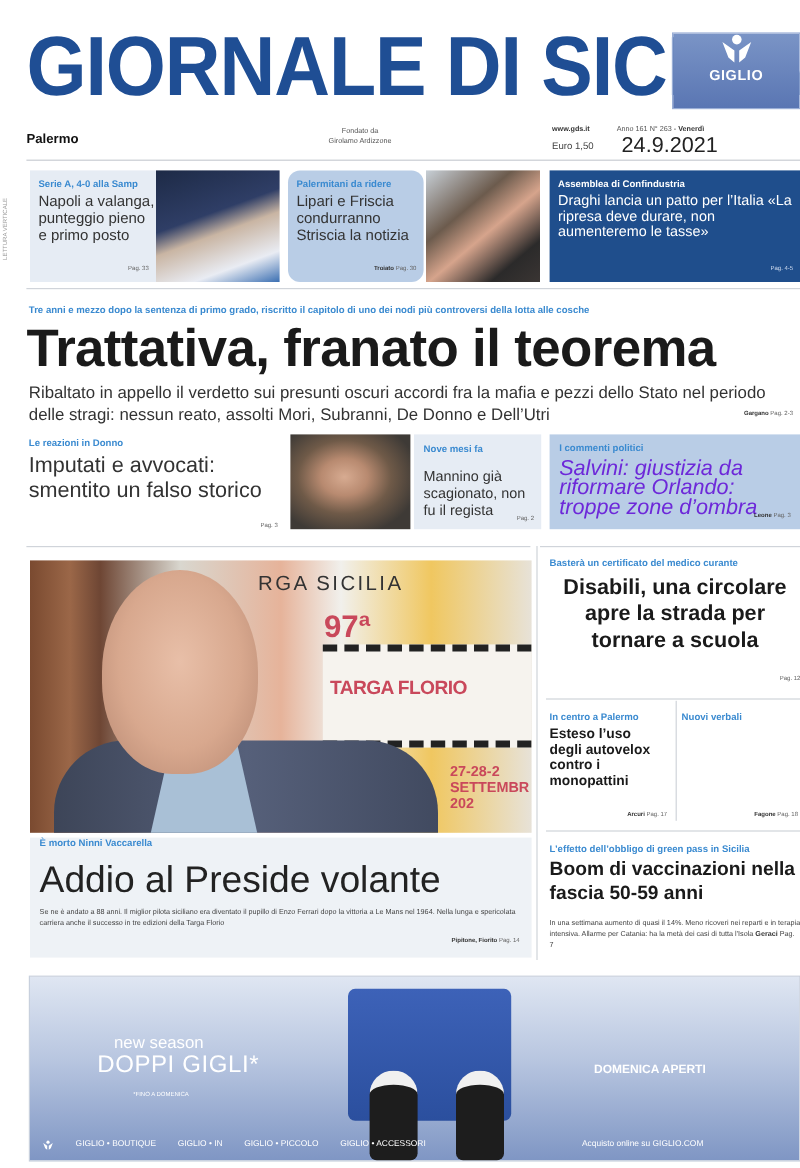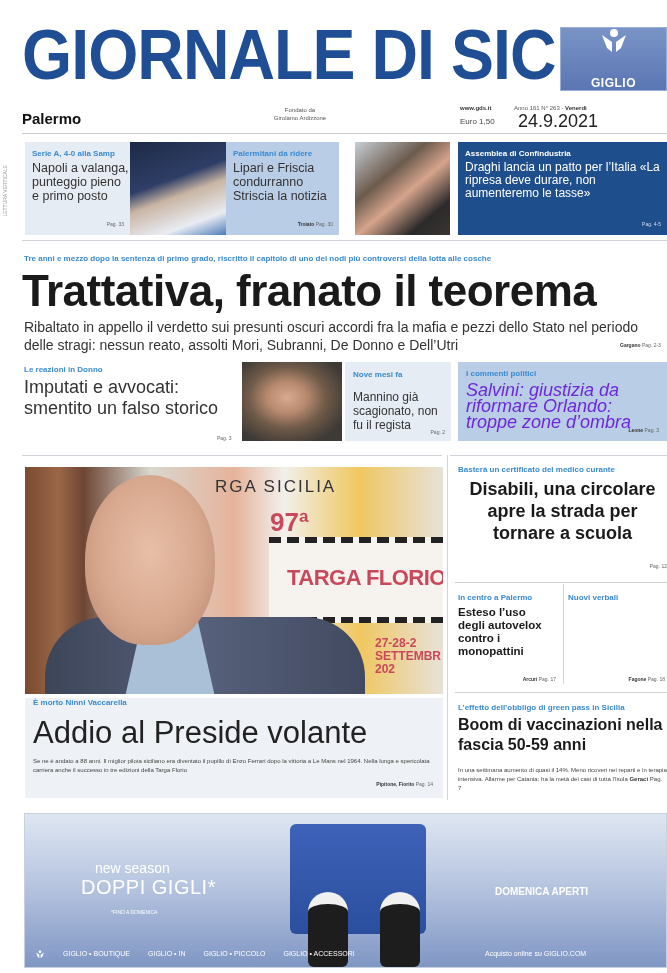--- a/index.html
+++ b/index.html
@@ -13,41 +13,41 @@
     left: 22px; top: 18px; width: 528px; height: 75px;
     font-family: "Liberation Sans", sans-serif; font-weight: 700;
     font-size: 70px; line-height: 75px; color: #1f4e94;
     letter-spacing: -1px; transform: scaleX(0.92); transform-origin: left center;
     white-space: nowrap;
   }
   #sponsor-box {
     left: 560px; top: 27px; width: 107px; height: 64px;
     background: linear-gradient(180deg, #7a94c6 0%, #5a76b3 100%);
     border: 1px solid #9aaed6;
-    display: flex; flex-direction: column; align-items: center; justify-content: space-between;
+    display: flex; flex-direction: column; align-items: center; justify-content: flex-start;
   }
   #sponsor-box .lily { width: 30px; height: 26px; }
   #sponsor-box .brand { color: #fff; font-size: 12px; font-weight: 700; margin-top: 2px; letter-spacing: 0.5px; }
 
   #subhead-row { left: 22px; top: 104px; width: 645px; height: 30px; border-bottom: 1px solid #c9cdd3; }
-  #city { left: 0; top: 6px; font-size: 15px; font-weight: 700; color: #111; }
+  #city { left: 0; top: 6px; font-size: 11px; font-weight: 700; color: #111; }
   #founded { left: 238px; top: 2px; width: 80px; text-align: center; font-size: 6px; line-height: 8px; color: #555; }
   #website { left: 438px; top: 1px; font-size: 6px; font-weight: 700; color: #333; }
   #price { left: 438px; top: 13px; font-size: 8px; color: #444; }
   #issue { left: 492px; top: 1px; font-size: 6px; color: #555; }
   #issue b { color: #333; }
   #date { left: 496px; top: 7px; font-size: 18px; color: #222; }
 
   #sidebar-code { left: 2px; top: 165px; font-size: 5px; color: #999; writing-mode: vertical-rl; transform: rotate(180deg); }
 
   
   .teaser { height: 93px; padding-left: 43px; }
   #teaser-1 { left: 25px; top: 142px; width: 105px; background: #e6ecf4; }
   #teaser-1-photo { left: 130px; top: 142px; width: 103px; height: 93px; background: linear-gradient(160deg, #1d2a46 0%, #2f3e66 40%, #c9b5a3 55%, #e9ecf3 80%, #3b6fb2 100%); }
-  #teaser-2 { left: 226px; top: 142px; width: 113px; background: #b9cde6; }
+  #teaser-2 { left: 240px; top: 142px; width: 113px; background: #b9cde6; border-radius: 10px; }
   #teaser-2-photo { left: 355px; top: 142px; width: 95px; height: 93px; background: linear-gradient(140deg, #c7cfd6 0%, #6c5b4d 35%, #d6a48c 55%, #2b2a2a 80%, #3a3533 100%); }
   #teaser-3 { left: 458px; top: 142px; width: 209px; background: #1f4e8c; }
 
   .kicker { font-size: 8px; font-weight: 700; color: #3a8ad0; }
   .kicker.light { color: #ffffff; }
   .teaser .kicker { position: absolute; left: 7px; top: 7px; }
   .teaser .head { position: absolute; left: 7px; top: 19px; font-size: 12.5px; line-height: 14px; color: #333; }
   .teaser .page { position: absolute; right: 6px; bottom: 8px; font-size: 5px; color: #666; }
   .teaser .page b { color: #333; }
   #teaser-3 .head { color: #ffffff; font-size: 12px; line-height: 13px; width: 200px; }
@@ -82,21 +82,21 @@
   #rule-3 { left: 450px; top: 455px; width: 217px; height: 1px; background: #d0d4da; }
   #vrule { left: 447px; top: 455px; width: 1px; height: 345px; background: #d0d4da; }
 
   
   #vaccarella-photo { left: 25px; top: 467px; width: 418px; height: 227px; overflow: hidden;
     background: linear-gradient(90deg, #7a4a30 0%, #9b6748 8%, #6e4634 14%, #d9d7cf 30%, #e6b39a 50%, #f1f0ec 62%, #f0c760 80%, #e7e2d8 100%); }
   #vaccarella-photo .face { position: absolute; left: 60px; top: 8px; width: 130px; height: 170px; border-radius: 50% 50% 45% 45%; background: radial-gradient(ellipse at 50% 45%, #e8bfa8 0%, #d8a88e 55%, #b58670 100%); }
   #vaccarella-photo .jacket { position: absolute; left: 20px; top: 150px; width: 320px; height: 90px; border-radius: 60px 60px 0 0; background: linear-gradient(90deg, #3d4558 0%, #56607a 50%, #414a60 100%); }
   #vaccarella-photo .collar { position: absolute; left: 100px; top: 150px; width: 90px; height: 80px; background: #a9c0d6; clip-path: polygon(20% 0, 80% 0, 100% 100%, 0 100%); }
   #vaccarella-photo .poster { position: absolute; left: 244px; top: 70px; width: 174px; height: 86px; background: #f6f3ee; border-top: 6px dashed #222; border-bottom: 6px dashed #222; }
-  #vaccarella-photo .poster-text { position: absolute; left: 262px; top: 98px; font-size: 22px; font-weight: 700; color: #c9485b; white-space: nowrap; letter-spacing: -0.5px; }
+  #vaccarella-photo .poster-text { position: absolute; left: 250px; top: 98px; font-size: 16px; font-weight: 700; color: #c9485b; white-space: nowrap; letter-spacing: -0.5px; }
   #vaccarella-photo .poster-top { position: absolute; left: 190px; top: 10px; font-size: 17px; color: #333; letter-spacing: 2px; }
   #vaccarella-photo .poster-97 { position: absolute; left: 245px; top: 40px; font-size: 26px; font-weight: 700; color: #c9485b; }
   #vaccarella-photo .poster-date { position: absolute; left: 350px; top: 170px; font-size: 12px; font-weight: 700; color: #c9485b; line-height: 13px; }
 
   
   #vaccarella-box { left: 25px; top: 698px; width: 418px; height: 100px; background: #eef2f6; }
   #vaccarella-box .kicker { position: absolute; left: 8px; top: 0; }
   #vaccarella-box .head { position: absolute; left: 8px; top: 16px; font-size: 31px; line-height: 38px; color: #222; white-space: nowrap; }
   #vaccarella-box .body { position: absolute; left: 8px; top: 59px; width: 400px; font-size: 6px; line-height: 9px; color: #444; }
   #vaccarella-box .page { position: absolute; right: 10px; top: 83px; font-size: 5px; color: #666; }

